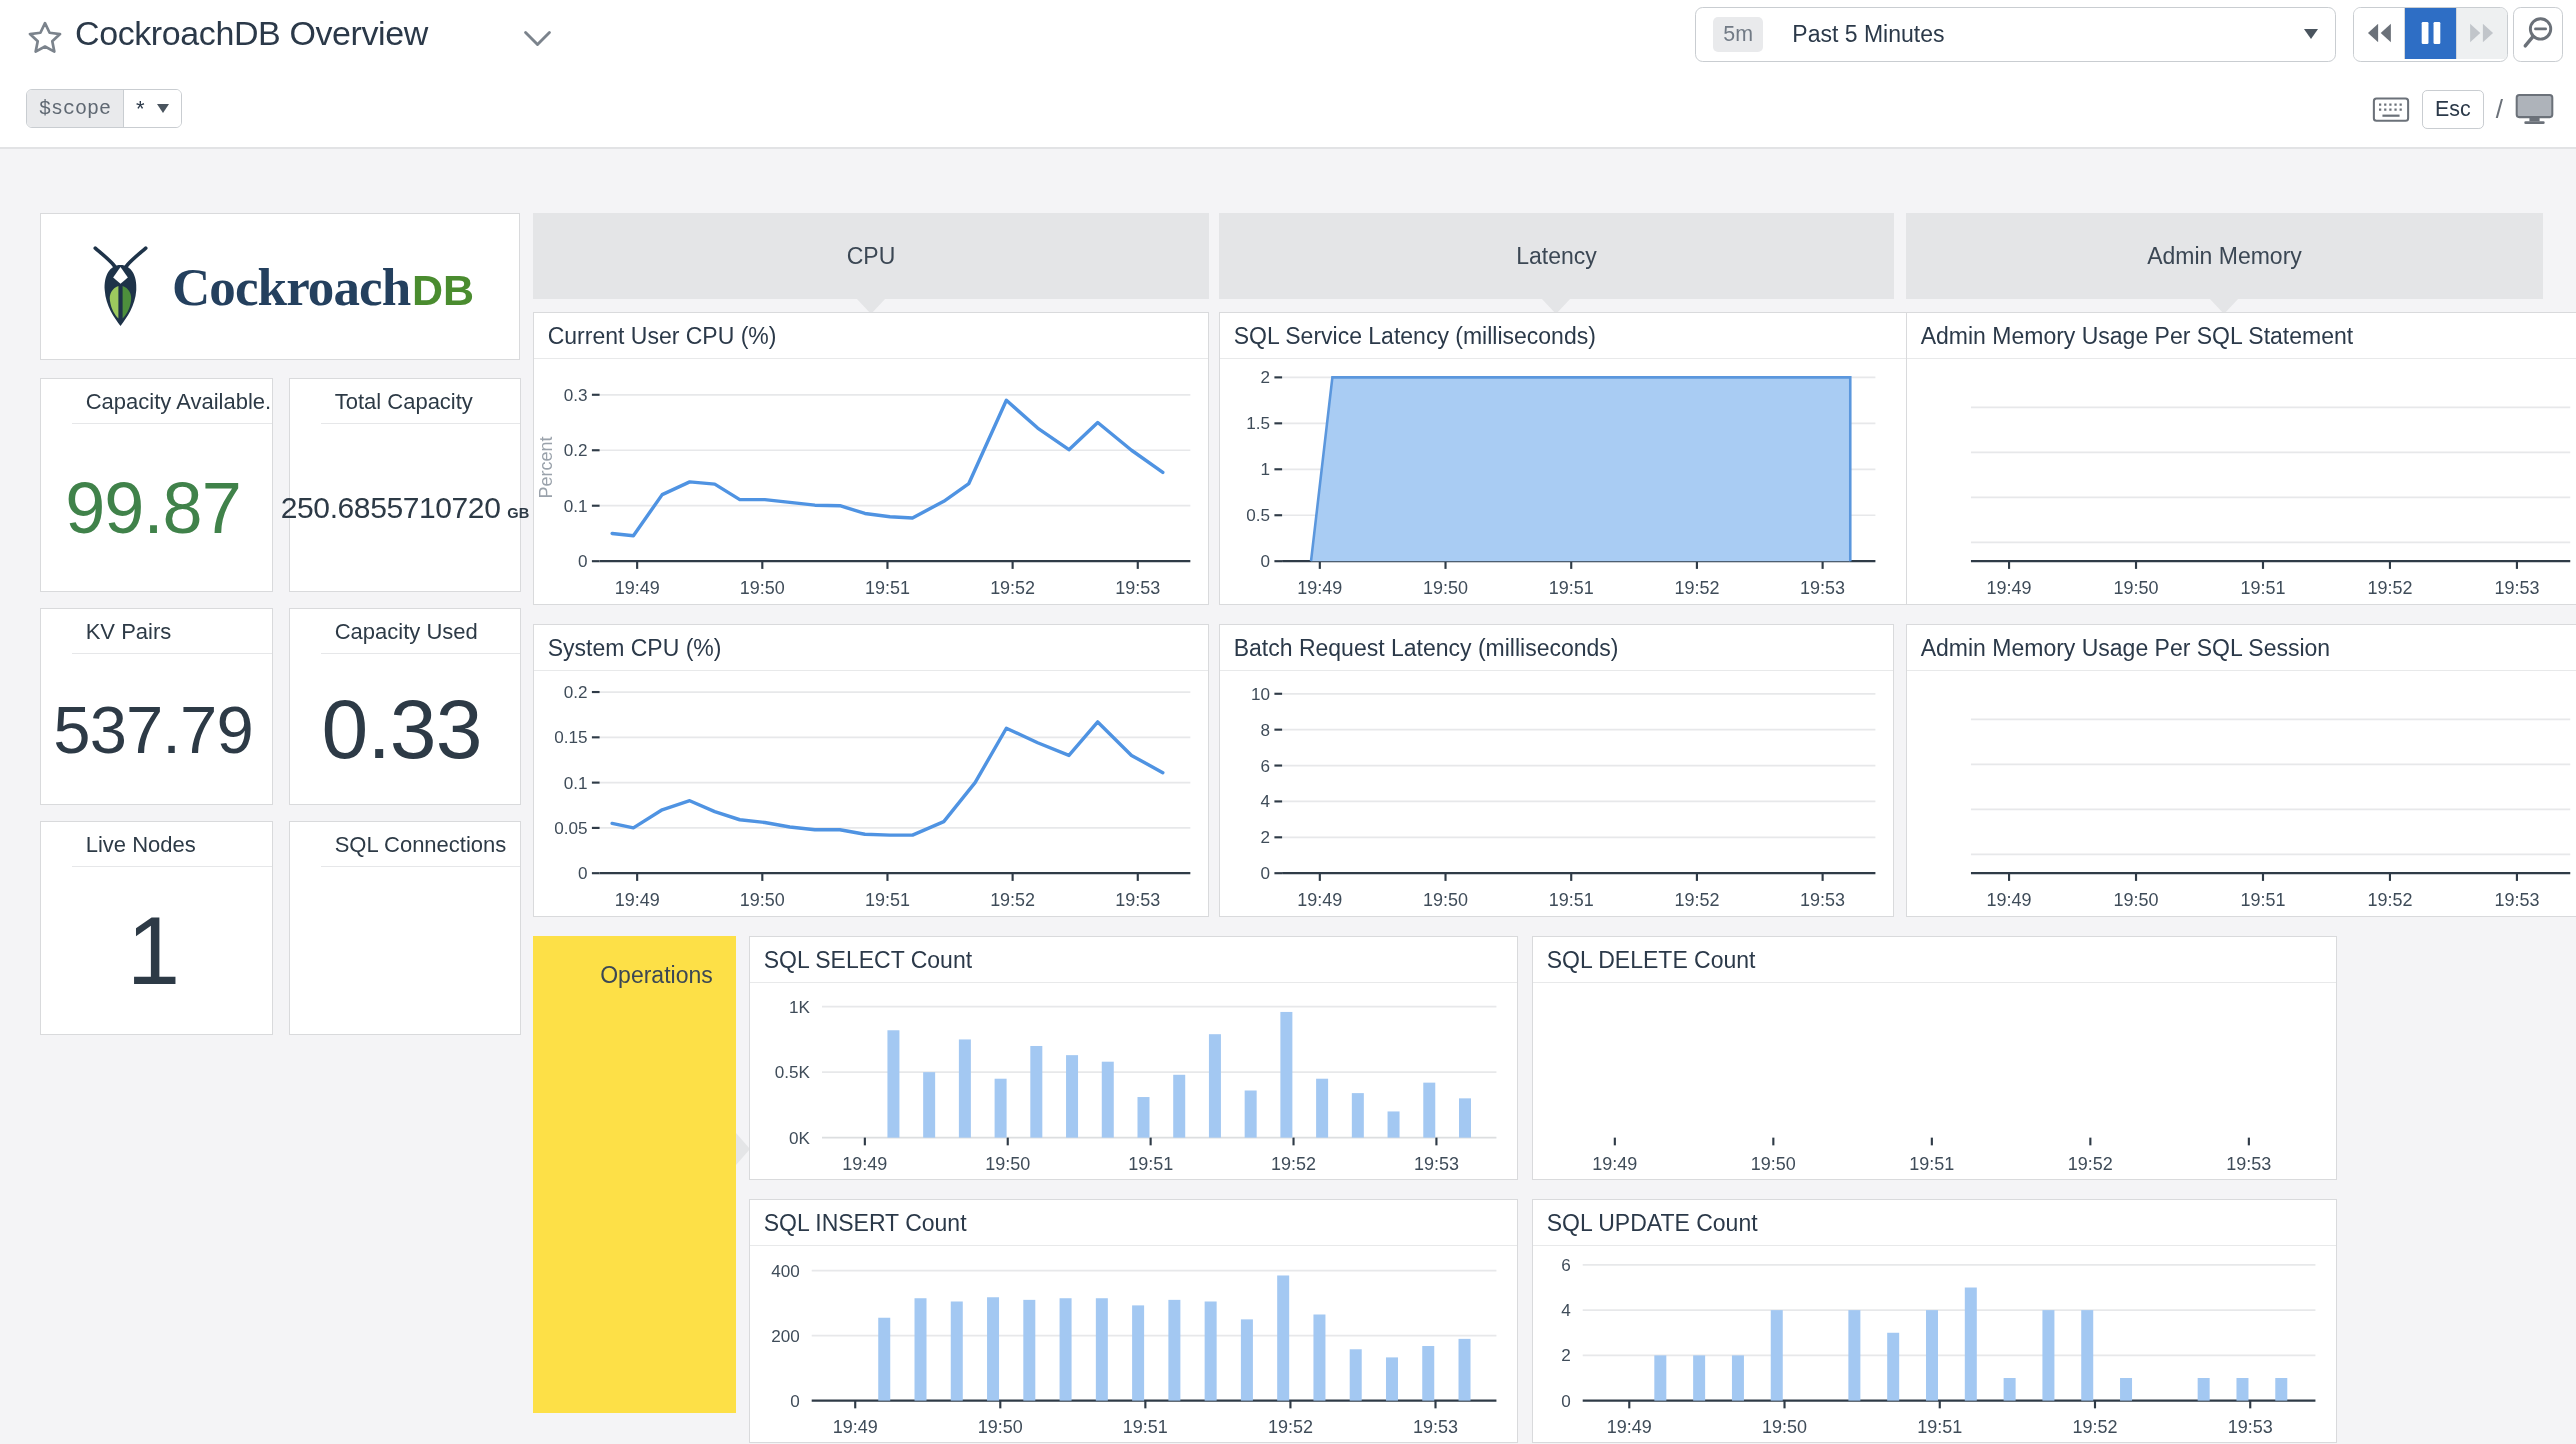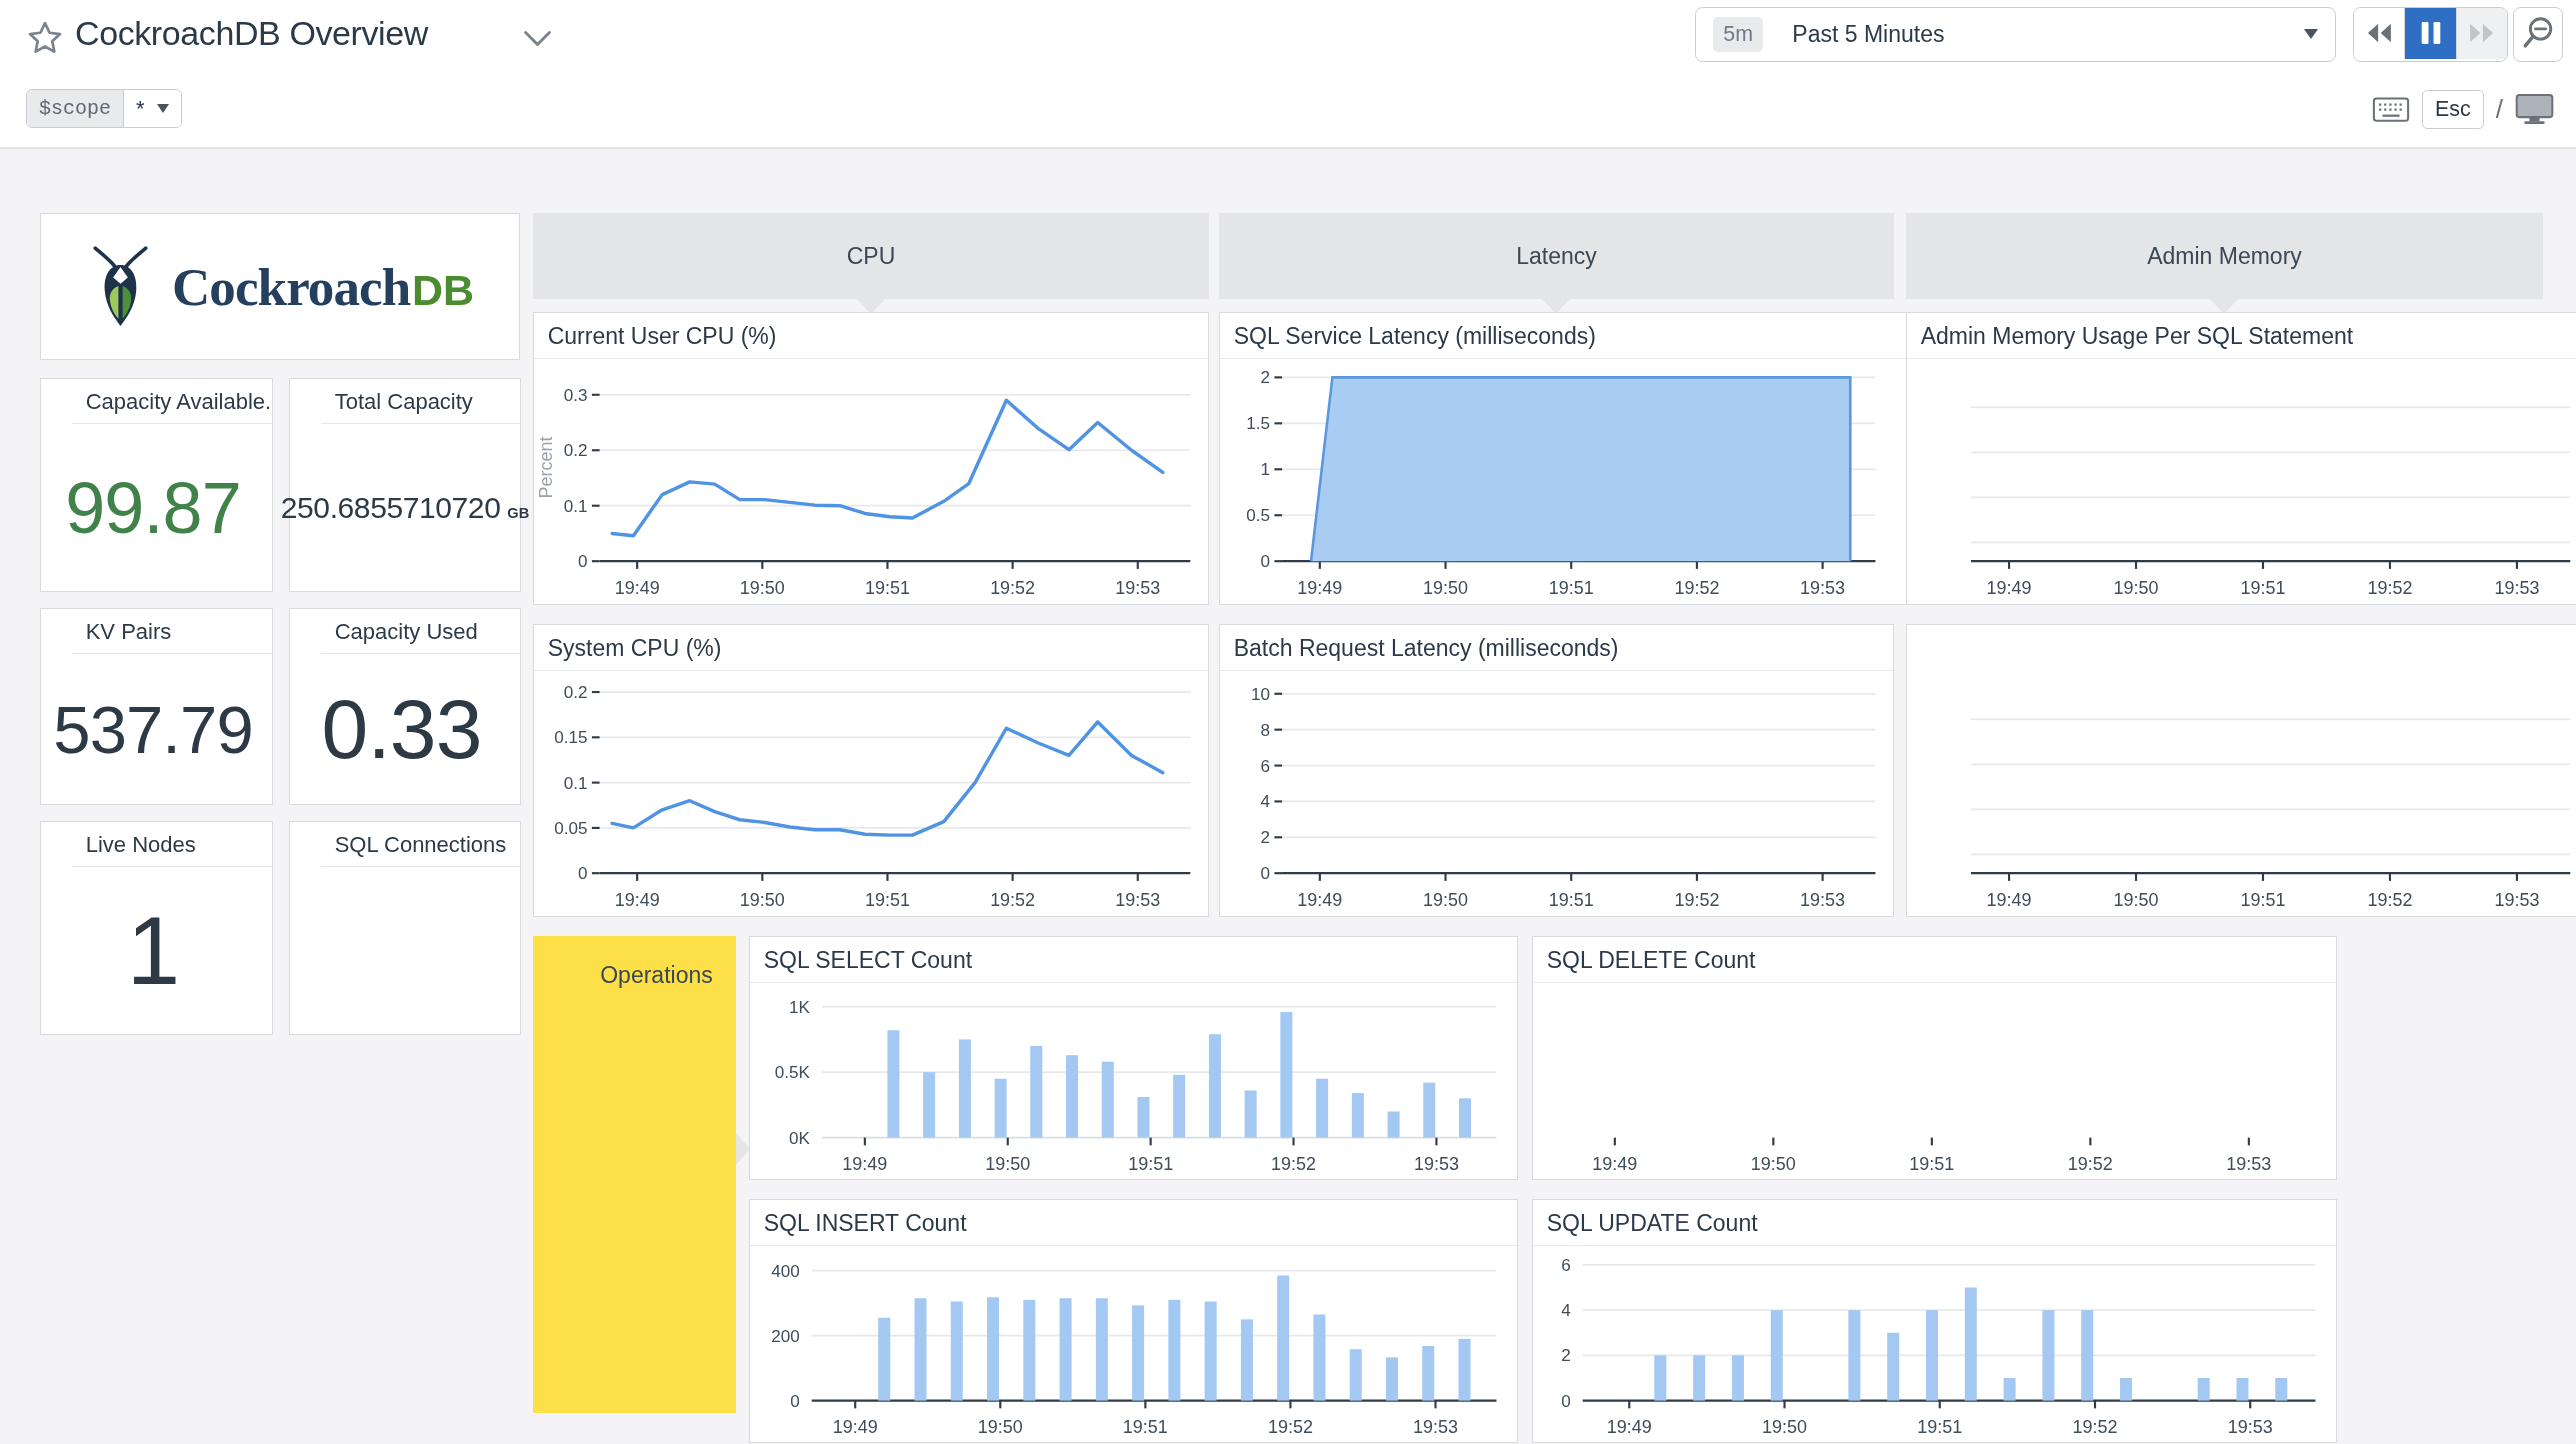--- a/index.html
+++ b/index.html
@@ -385,20 +385,21 @@
           <text x="266.79661016949115" y="273" text-anchor="middle" font-size="21" fill="#3f4c59">19:50</text>
           <line x1="415.1016949152539" x2="415.1016949152539" y1="235" y2="244" stroke="#2f3b47" stroke-width="2.5"></line>
           <text x="415.1016949152539" y="273" text-anchor="middle" font-size="21" fill="#3f4c59">19:51</text>
           <line x1="563.4067796610166" x2="563.4067796610166" y1="235" y2="244" stroke="#2f3b47" stroke-width="2.5"></line>
           <text x="563.4067796610166" y="273" text-anchor="middle" font-size="21" fill="#3f4c59">19:52</text>
           <line x1="711.7118644067793" x2="711.7118644067793" y1="235" y2="244" stroke="#2f3b47" stroke-width="2.5"></line>
           <text x="711.7118644067793" y="273" text-anchor="middle" font-size="21" fill="#3f4c59">19:53</text>
         </svg></div>
   </div>
   <div class="abs panel c5">
+    <div class="panel-title">Admin Memory Usage Per SQL Session</div>
     <div class="plot"><svg width="669" height="244" viewBox="0 0 780 285">
           <line x1="74" x2="774" y1="55.42" y2="55.42" stroke="#e7e8ea" stroke-width="2"></line>
           <line x1="74" x2="774" y1="107.97999999999999" y2="107.97999999999999" stroke="#e7e8ea" stroke-width="2"></line>
           <line x1="74" x2="774" y1="160.54000000000002" y2="160.54000000000002" stroke="#e7e8ea" stroke-width="2"></line>
           <line x1="74" x2="774" y1="213.1" y2="213.1" stroke="#e7e8ea" stroke-width="2"></line>
           <line x1="74" x2="774" y1="235" y2="235" stroke="#2f3b47" stroke-width="2.5"></line>
           <line x1="118.4915254237284" x2="118.4915254237284" y1="235" y2="244" stroke="#2f3b47" stroke-width="2.5"></line>
           <text x="118.4915254237284" y="273" text-anchor="middle" font-size="21" fill="#3f4c59">19:49</text>
           <line x1="266.79661016949115" x2="266.79661016949115" y1="235" y2="244" stroke="#2f3b47" stroke-width="2.5"></line>
           <text x="266.79661016949115" y="273" text-anchor="middle" font-size="21" fill="#3f4c59">19:50</text>

